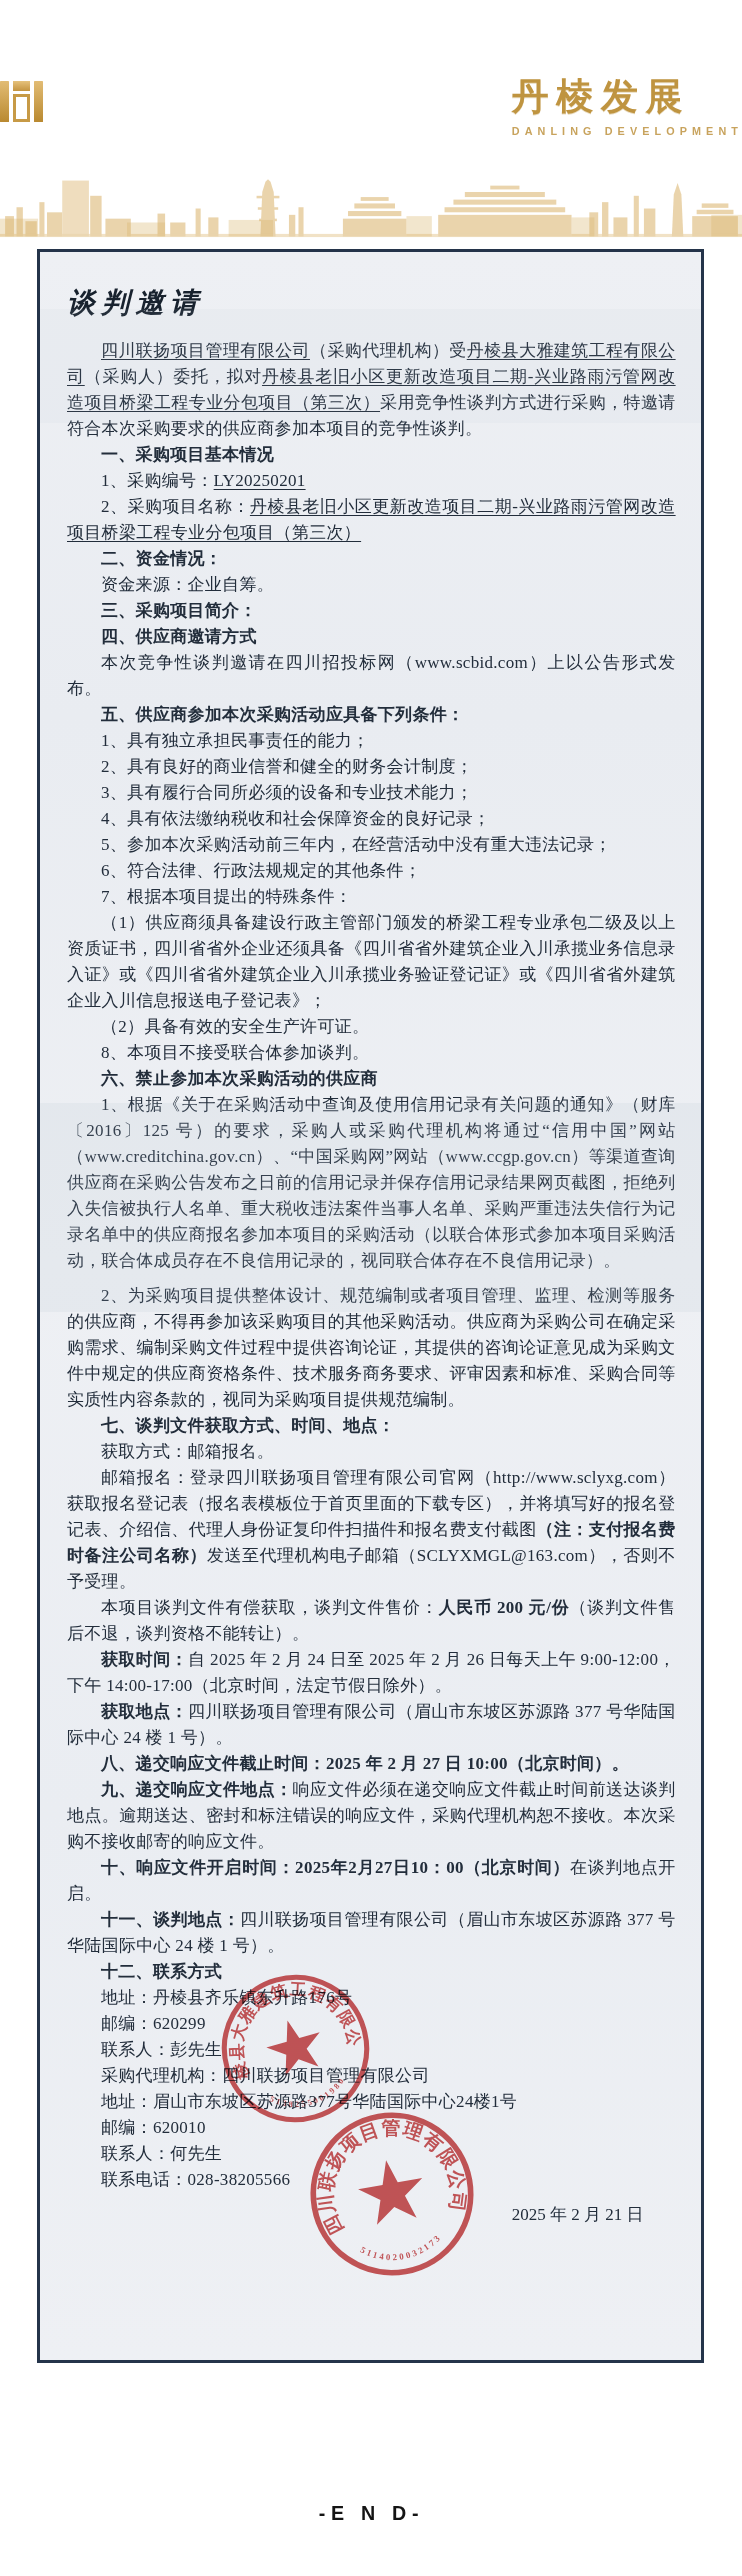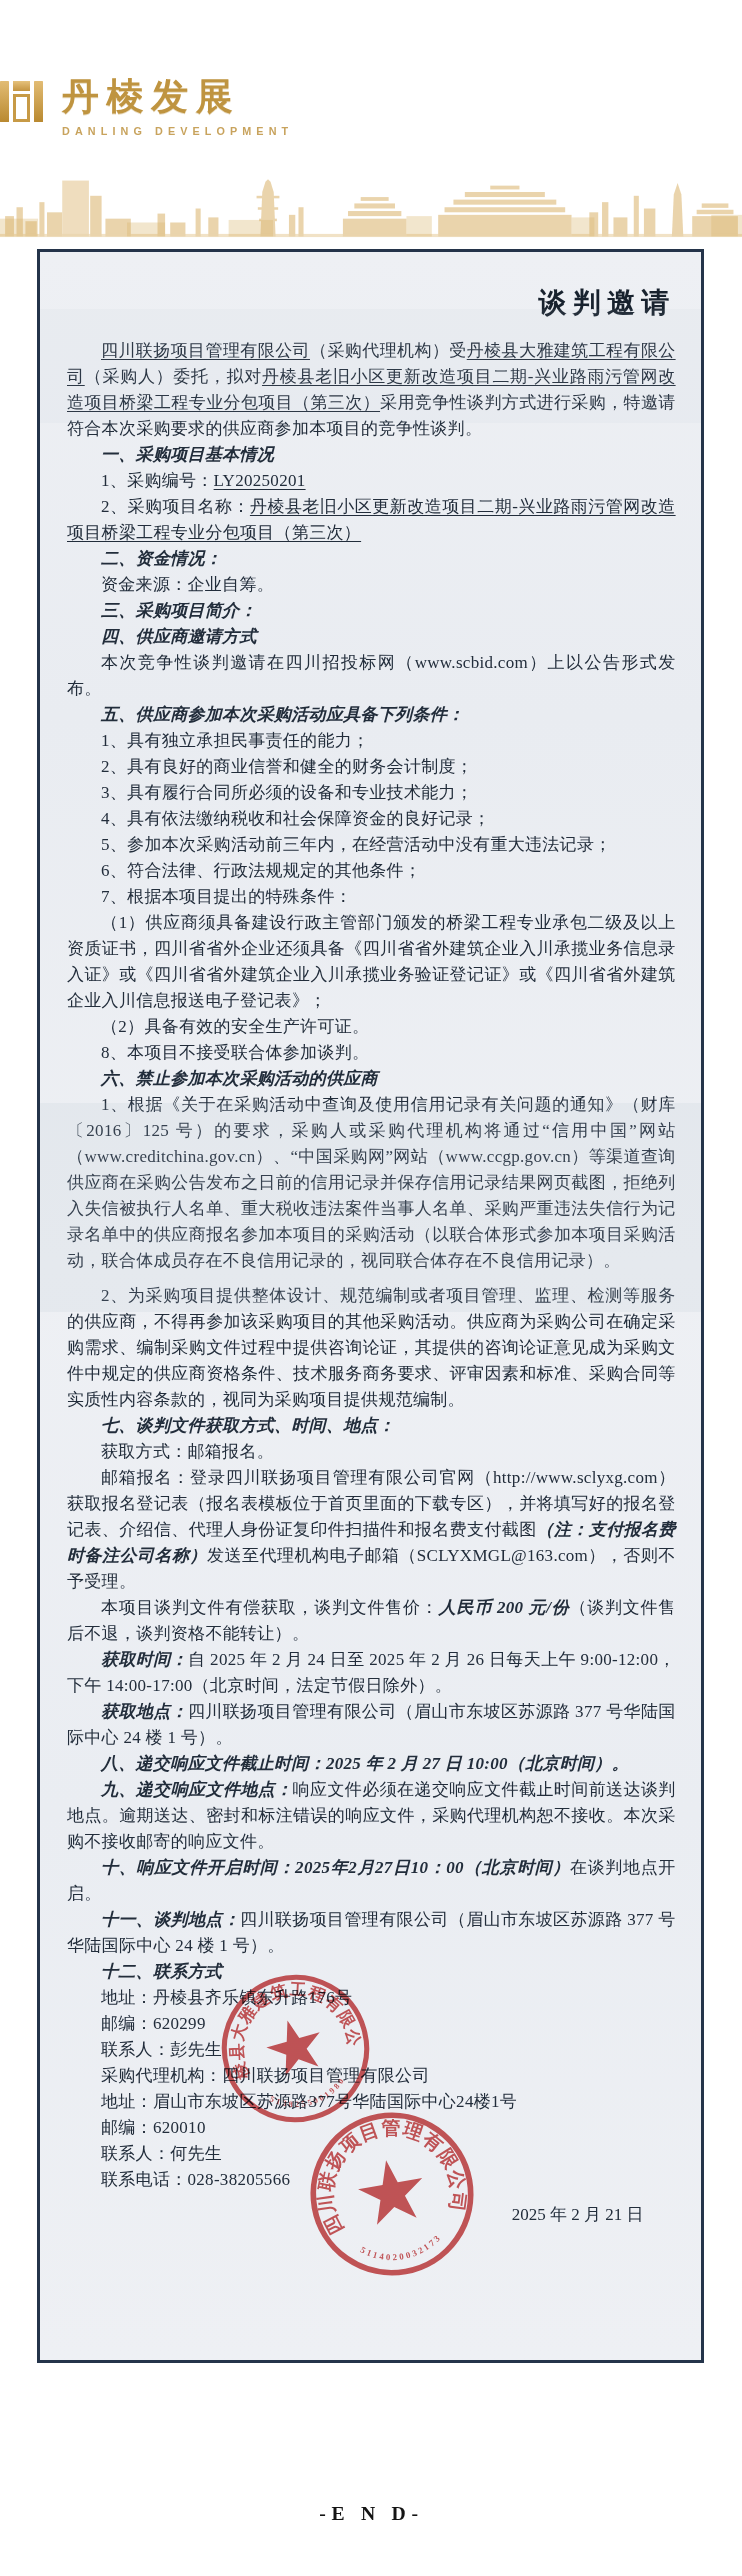--- a/index.html
+++ b/index.html
@@ -6,21 +6,21 @@
   body{
     width:743px;height:2576px;position:relative;background:#ffffff;
     font-family:"Liberation Serif","DejaVu Serif",serif;
     -webkit-font-smoothing:antialiased;
   }
   .page{position:absolute;inset:0;overflow:hidden;}
 
   
   .brand-header{
     position:absolute;top:77px;left:0;right:0;
-    display:flex;justify-content:flex-start;align-items:flex-start;gap:19px;
+    display:flex;justify-content:space-between;align-items:flex-start;gap:19px;
   }
   .logo-mark{width:43px;height:41px;display:flex;gap:3.8px;margin-top:3.8px;}
   .lm-col{width:9.5px;border-radius:0.6px;background:linear-gradient(180deg,#e2bc74,#b9893０);}
   .lm-col{background:linear-gradient(180deg,#e2bc74,#b98930);}
   .lm-mid{width:19px;display:flex;flex-direction:column;gap:3.2px;}
   .lm-sq1{height:10.2px;background:linear-gradient(180deg,#e6c27c,#c49440);}
   .lm-frame{flex:1;border:3.8px solid #c79a46;background:transparent;}
   .brand-text{display:flex;flex-direction:column;}
   .brand-cn{
     font-size:37px;line-height:39px;font-weight:700;color:#bf9440;
@@ -36,43 +36,43 @@
 
   
   .paper{
     position:absolute;left:37px;top:249px;width:667px;height:2114px;
     box-sizing:border-box;border:3.8px solid #24344a;
     background:linear-gradient(180deg,#eef0f4 0%,#e9ecf1 22%,#eef0f4 48%,#eaedf2 74%,#eef0f4 100%);
     padding:15.2px 25.4px 0 27px;overflow:hidden;
   }
   .scan-band{position:absolute;left:0;right:0;background:rgba(176,188,208,0.14);pointer-events:none;}
   .doc-title{
-    margin:16.5px 0 16.5px;text-align:right;font-size:28px;font-weight:700;
-    letter-spacing:6.3px;color:#18222e;
+    margin:16.5px 0 16.5px;text-align:left;font-size:28px;font-weight:700;
+    letter-spacing:6.3px;color:#18222e;font-style:italic;
   }
   .para{
     margin:0;font-size:17px;line-height:26px;text-indent:2em;
     text-align:justify;color:#222d3b;letter-spacing:0.3px;
   }
-  .b{font-weight:700;font-style:italic;}
+  .b{font-weight:700;}
   .u{text-decoration:underline;text-underline-offset:3.2px;text-decoration-thickness:1px;}
   .gap{margin-top:9px;}
   .date-line{
     margin-top:9px;font-size:17px;line-height:26px;text-align:right;
     padding-right:32px;color:#222d3b;
   }
 
   
   .stamp{position:absolute;mix-blend-mode:multiply;opacity:.85;pointer-events:none;}
   .stamp svg text{font-weight:700;fill:#c63a3c;}
 
   
   .end-mark{
     position:absolute;top:2502px;left:0;right:0;text-align:center;
-    font-family:Liberation Serif, serif;
+    font-family:Liberation Sans, sans-serif;
     font-size:19.7px;font-weight:700;letter-spacing:5.7px;color:#141414;
   }
 </style>
 </head>
 <body>
 
 <div class="page">
 
   <header class="brand-header">
     <div class="logo-mark">

